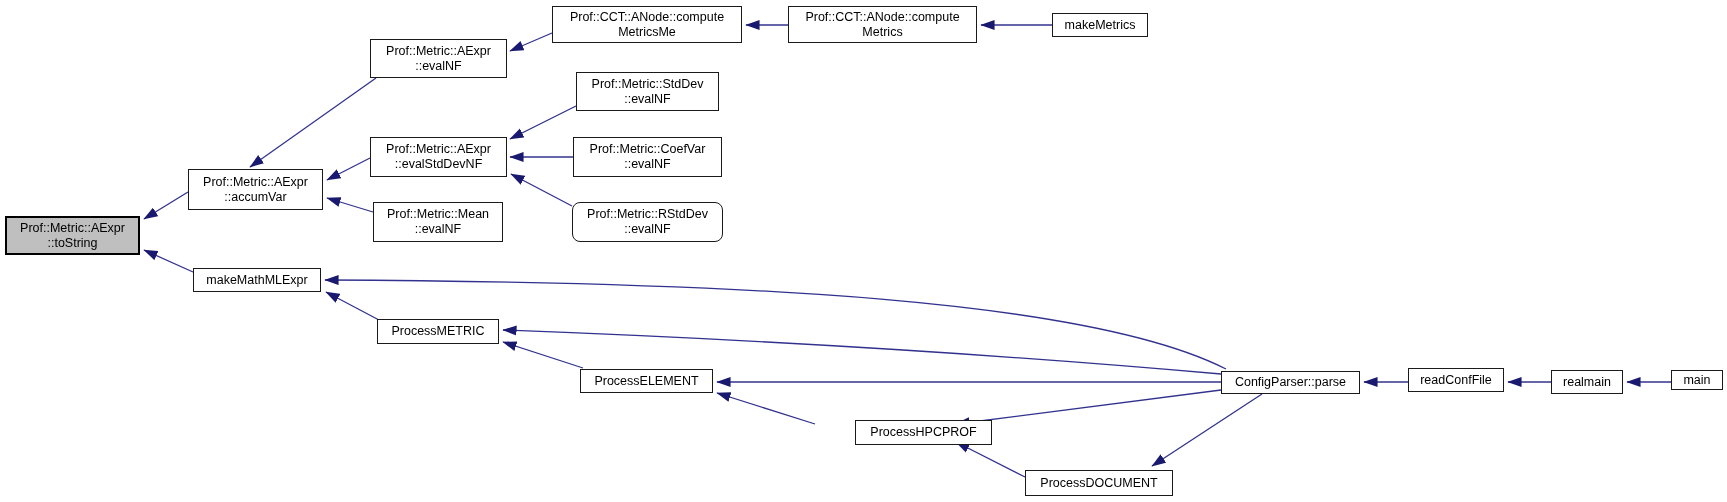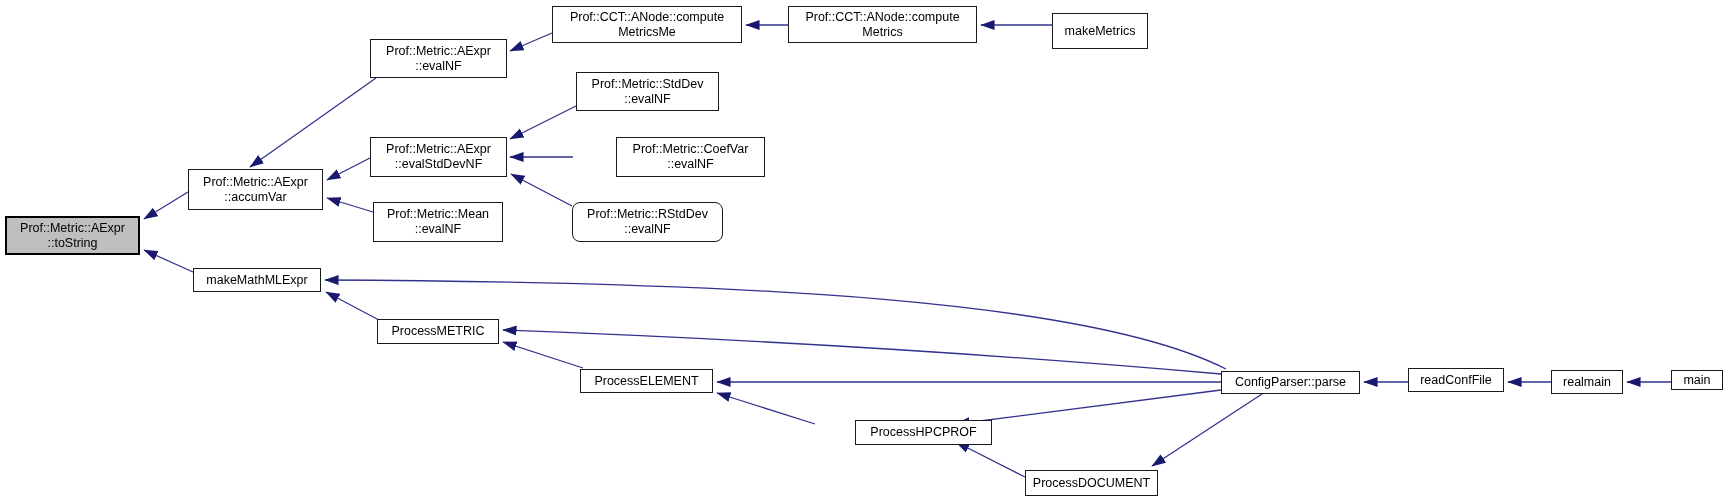--- a/index.html
+++ b/index.html
@@ -102,32 +102,32 @@
         <span>::evalNF</span>
       </div>
       <div class="node" style="left: 552px; top: 6px; width: 190px; height: 37px;">
         <span>Prof::CCT::ANode::compute</span>
         <span>MetricsMe</span>
       </div>
       <div class="node" style="left: 788px; top: 6px; width: 189px; height: 37px;">
         <span>Prof::CCT::ANode::compute</span>
         <span>Metrics</span>
       </div>
-      <div class="node" style="left: 1052px; top: 13px; width: 96px; height: 36px; text-align: right;">
+      <div class="node" style="left: 1052px; top: 13px; width: 96px; height: 24px; text-align: right;">
         <span>makeMetrics</span>
       </div>
       <div class="node" style="left: 576px; top: 72px; width: 143px; height: 39px;">
         <span>Prof::Metric::StdDev</span>
         <span>::evalNF</span>
       </div>
       <div class="node" style="left: 370px; top: 137px; width: 137px; height: 40px;">
         <span>Prof::Metric::AExpr</span>
         <span>::evalStdDevNF</span>
       </div>
-      <div class="node" style="left: 573px; top: 137px; width: 149px; height: 40px; margin-left: 43px;">
+      <div class="node" style="left: 573px; top: 137px; width: 149px; height: 40px;">
         <span>Prof::Metric::CoefVar</span>
         <span>::evalNF</span>
       </div>
       <div class="node" style="left: 572px; top: 202px; width: 151px; height: 40px; border-radius: 8px;">
         <span>Prof::Metric::RStdDev</span>
         <span>::evalNF</span>
       </div>
       <div class="node" style="left: 373px; top: 202px; width: 130px; height: 40px;">
         <span>Prof::Metric::Mean</span>
         <span>::evalNF</span>
@@ -137,21 +137,21 @@
       </div>
       <div class="node" style="left: 377px; top: 319px; width: 122px; height: 25px;">
         <span>ProcessMETRIC</span>
       </div>
       <div class="node" style="left: 580px; top: 369px; width: 133px; height: 24px;">
         <span>ProcessELEMENT</span>
       </div>
       <div class="node" style="left: 855px; top: 420px; width: 137px; height: 25px;">
         <span>ProcessHPCPROF</span>
       </div>
-      <div class="node" style="left: 1025px; top: 470px; width: 133px; height: 26px;">
+      <div class="node" style="left: 1025px; top: 470px; width: 148px; height: 26px;">
         <span>ProcessDOCUMENT</span>
       </div>
       <div class="node" style="left: 1221px; top: 371px; width: 139px; height: 23px;">
         <span>ConfigParser::parse</span>
       </div>
       <div class="node" style="left: 1408px; top: 368px; width: 96px; height: 24px;">
         <span>readConfFile</span>
       </div>
       <div class="node" style="left: 1551px; top: 370px; width: 72px; height: 24px;">
         <span>realmain</span>

